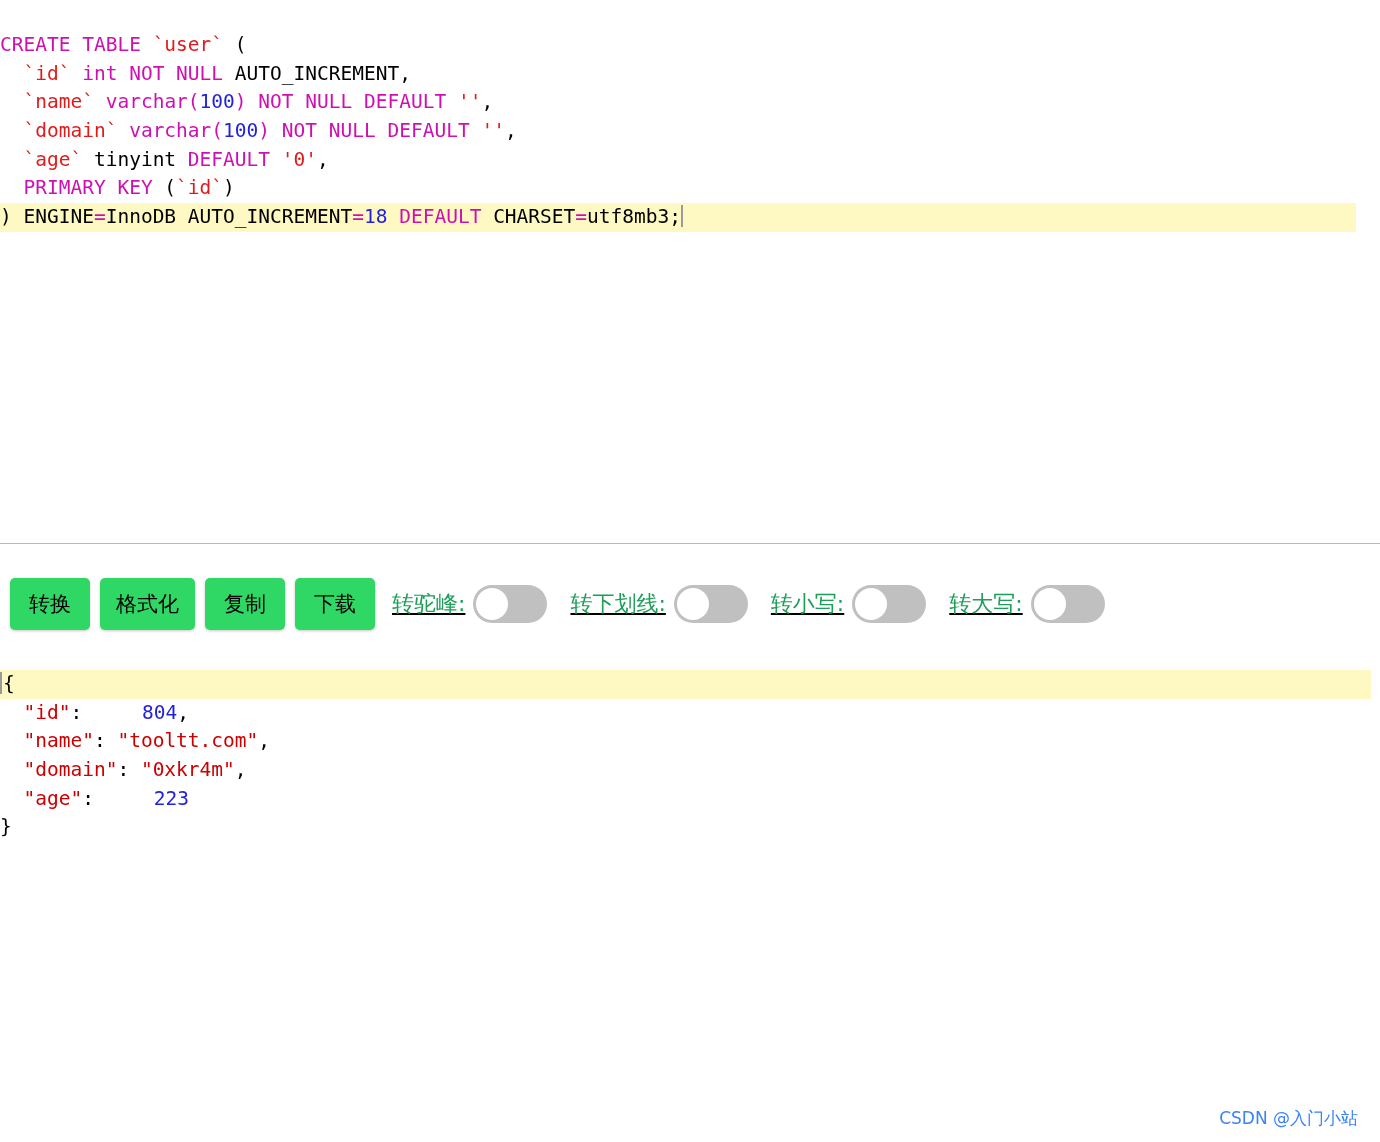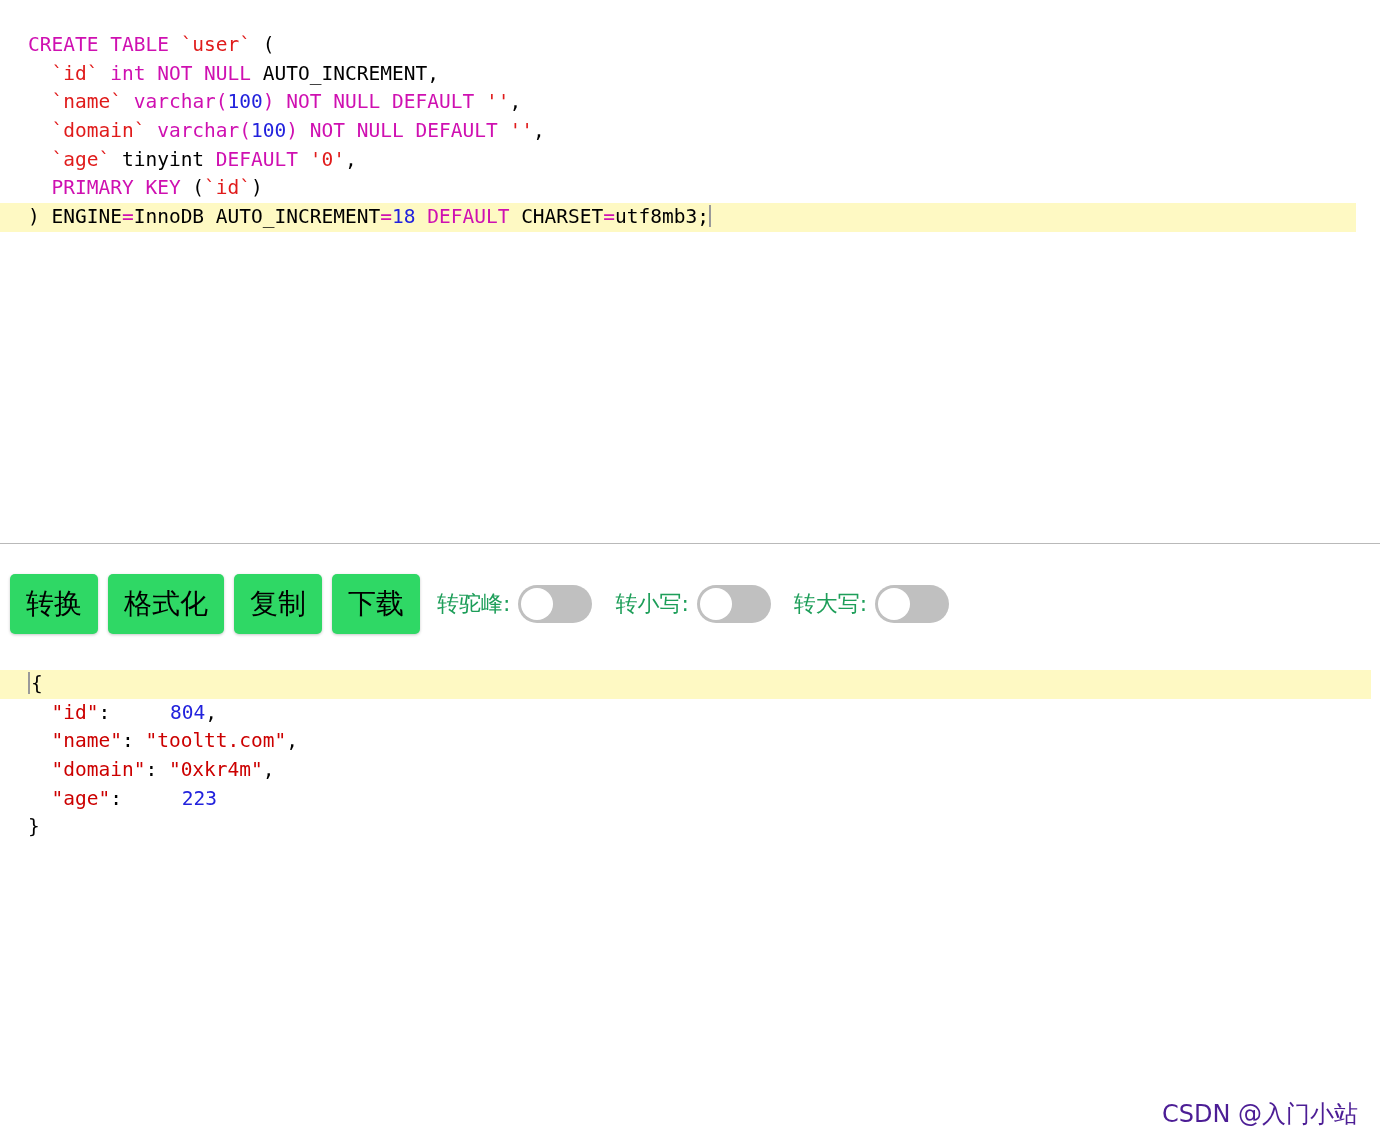--- a/index.html
+++ b/index.html
@@ -26,21 +26,21 @@
     line-height: 28.7px;
     white-space: pre;
     color: #000000;
   }
   #sql-editor { top: 31px; height: 500px; }
   #json-editor { top: 670px; height: 200px; }
 
   .code-line {
     position: relative;
     height: 28.7px;
-    padding-left: 28px;
+    padding-left: 0;
   }
   .code-line.active {
     background: #fef9c3;
   }
   #sql-editor .code-line.active { width: 1356px; }
   #json-editor .code-line.active { width: 1371px; }
 
   
   .caret {
     display: inline-block;
@@ -83,30 +83,30 @@
   
   #toolbar {
     position: absolute;
     left: 10px;
     top: 578px;
     height: 52px;
     display: flex;
     align-items: center;
   }
   .tool-btn {
-    height: 60px;
+    height: 52px;
     min-width: 80px;
     padding: 0 16px;
     margin-right: 10px;
     border: none;
     border-radius: 5px;
     background: #2fd865;
     color: #000000;
     font-family: "DejaVu Sans", sans-serif;
-    font-size: 28px;
+    font-size: 21px;
     line-height: 52px;
     text-align: center;
     cursor: pointer;
     box-shadow: 0 1px 3px rgba(0,0,0,0.22);
     -webkit-appearance: none;
   }
 
   .toggle-group {
     display: flex;
     align-items: center;
@@ -137,43 +137,49 @@
     height: 32px;
     border-radius: 50%;
     background: #ffffff;
   }
 
   
   #watermark {
     position: absolute;
     right: 22px;
     bottom: 12px;
-    color: #4c1d95;
+    color: #3b82f6;
     font-family: "DejaVu Sans", sans-serif;
-    font-size: 24px;
+    font-size: 17px;
     user-select: none;
   }
 </style>
 </head>
 <body>
 
 <div class="editor" id="sql-editor"><div class="code-line"><span class="tok-kw">CREATE TABLE </span><span class="tok-id">`user`</span><span class="tok-txt"> (</span></div><div class="code-line"><span class="tok-txt">  </span><span class="tok-id">`id`</span><span class="tok-kw"> int NOT NULL</span><span class="tok-txt"> AUTO_INCREMENT,</span></div><div class="code-line"><span class="tok-txt">  </span><span class="tok-id">`name`</span><span class="tok-kw"> varchar(</span><span class="tok-num">100</span><span class="tok-kw">)</span><span class="tok-kw"> NOT NULL DEFAULT </span><span class="tok-str">''</span><span class="tok-txt">,</span></div><div class="code-line"><span class="tok-txt">  </span><span class="tok-id">`domain`</span><span class="tok-kw"> varchar(</span><span class="tok-num">100</span><span class="tok-kw">)</span><span class="tok-kw"> NOT NULL DEFAULT </span><span class="tok-str">''</span><span class="tok-txt">,</span></div><div class="code-line"><span class="tok-txt">  </span><span class="tok-id">`age`</span><span class="tok-txt"> tinyint </span><span class="tok-kw">DEFAULT </span><span class="tok-str">'0'</span><span class="tok-txt">,</span></div><div class="code-line"><span class="tok-txt">  </span><span class="tok-kw">PRIMARY KEY</span><span class="tok-txt"> (</span><span class="tok-id">`id`</span><span class="tok-txt">)</span></div><div class="code-line active"><span class="tok-txt">) ENGINE</span><span class="tok-kw">=</span><span class="tok-txt">InnoDB AUTO_INCREMENT</span><span class="tok-kw">=</span><span class="tok-num">18</span><span class="tok-kw"> DEFAULT </span><span class="tok-txt">CHARSET</span><span class="tok-kw">=</span><span class="tok-txt">utf8mb3;</span><span class="caret"></span></div></div>
 
 <div id="divider"></div>
 
 <div id="toolbar">
   <div id="toolbar-buttons" style="display:flex;align-items:center;">
       <button class="tool-btn">转换</button>
       <button class="tool-btn">格式化</button>
       <button class="tool-btn">复制</button>
       <button class="tool-btn">下载</button>
     </div>
-  <div id="toolbar-toggles" style="display:flex;align-items:center;">
+  <div id="toolbar-toggles" style="display:flex;align-items:center;text-decoration:underline;">
       <div class="toggle-group">
         <span class="toggle-label">转驼峰:</span>
+        <div class="switch">
+          <div class="knob"></div>
+        </div>
+      </div>
+      <div class="toggle-group">
+        <span class="toggle-label">转下划线:</span>
         <div class="switch">
           <div class="knob"></div>
         </div>
       </div>
       <div class="toggle-group">
         <span class="toggle-label">转小写:</span>
         <div class="switch">
           <div class="knob"></div>
         </div>
       </div>

